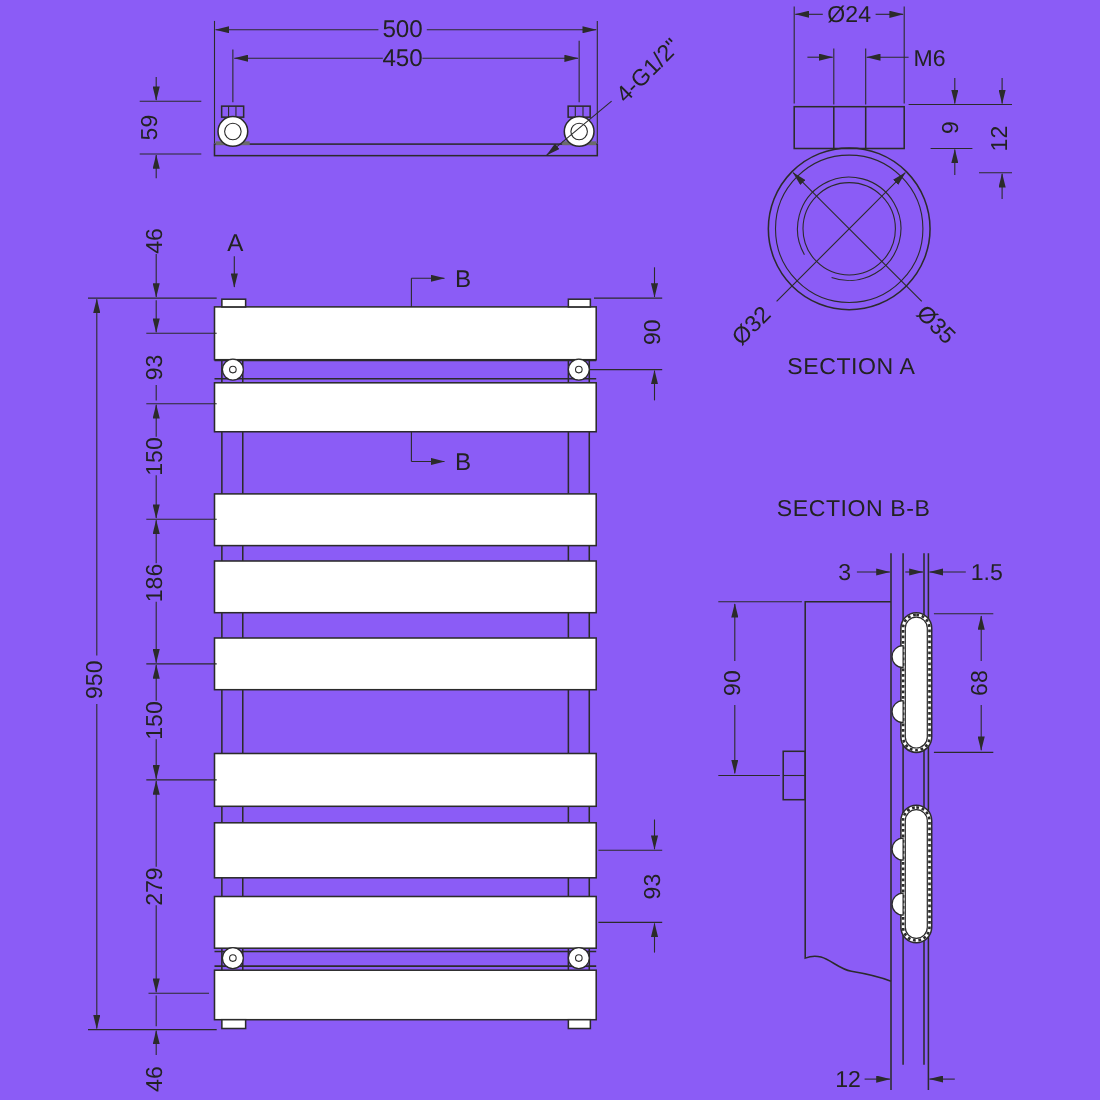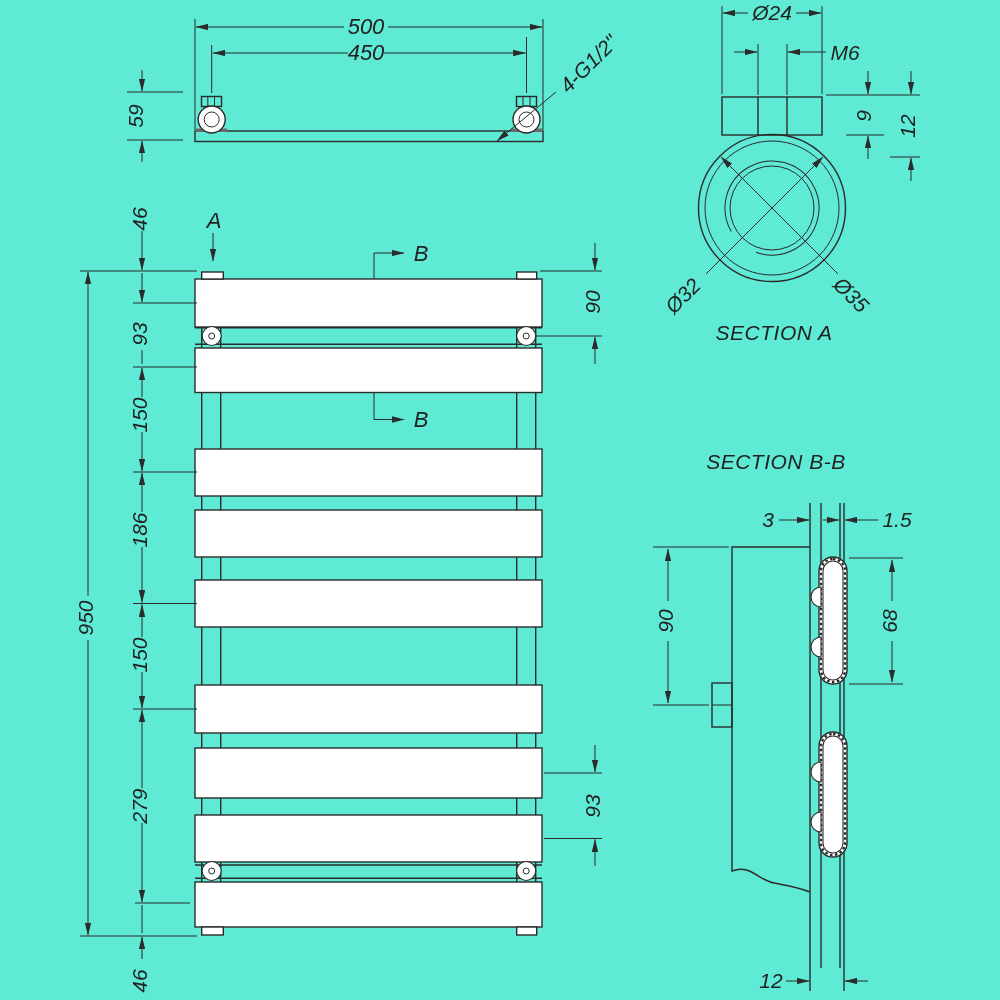--- a/index.html
+++ b/index.html
@@ -1,16 +1,16 @@
 <!DOCTYPE html>
 <html><head>
 <meta charset="utf-8">
 <style>
   html,body{margin:0;padding:0;background:#fff;}
-  .page{position:relative;width:1000px;height:1000px;background:#5eead4;overflow:hidden;font-style:italic;}
+  .page{position:relative;width:1000px;height:1000px;background:#8b5cf6;overflow:hidden;}
   svg{display:block;}
   svg text{font-family:"Liberation Sans","DejaVu Sans",sans-serif;font-size:21px;fill:#222222;}
   svg text.big{font-size:22px;}
   svg text.ttl{font-size:21px;letter-spacing:0.5px;}
   .ln{stroke:#2b2b2b;stroke-width:1.4;fill:none;}
   .thin{stroke:#2b2b2b;stroke-width:1;fill:none;}
   .wht{fill:#ffffff;stroke:#2b2b2b;stroke-width:1.4;}
   .whtthin{fill:#ffffff;stroke:#2b2b2b;stroke-width:1.1;}
   .dk{fill:#6b6b6b;stroke:none;}
   .hatch{fill:none;stroke:#2b2b2b;stroke-width:2.4;stroke-dasharray:2.5 2.5;}

